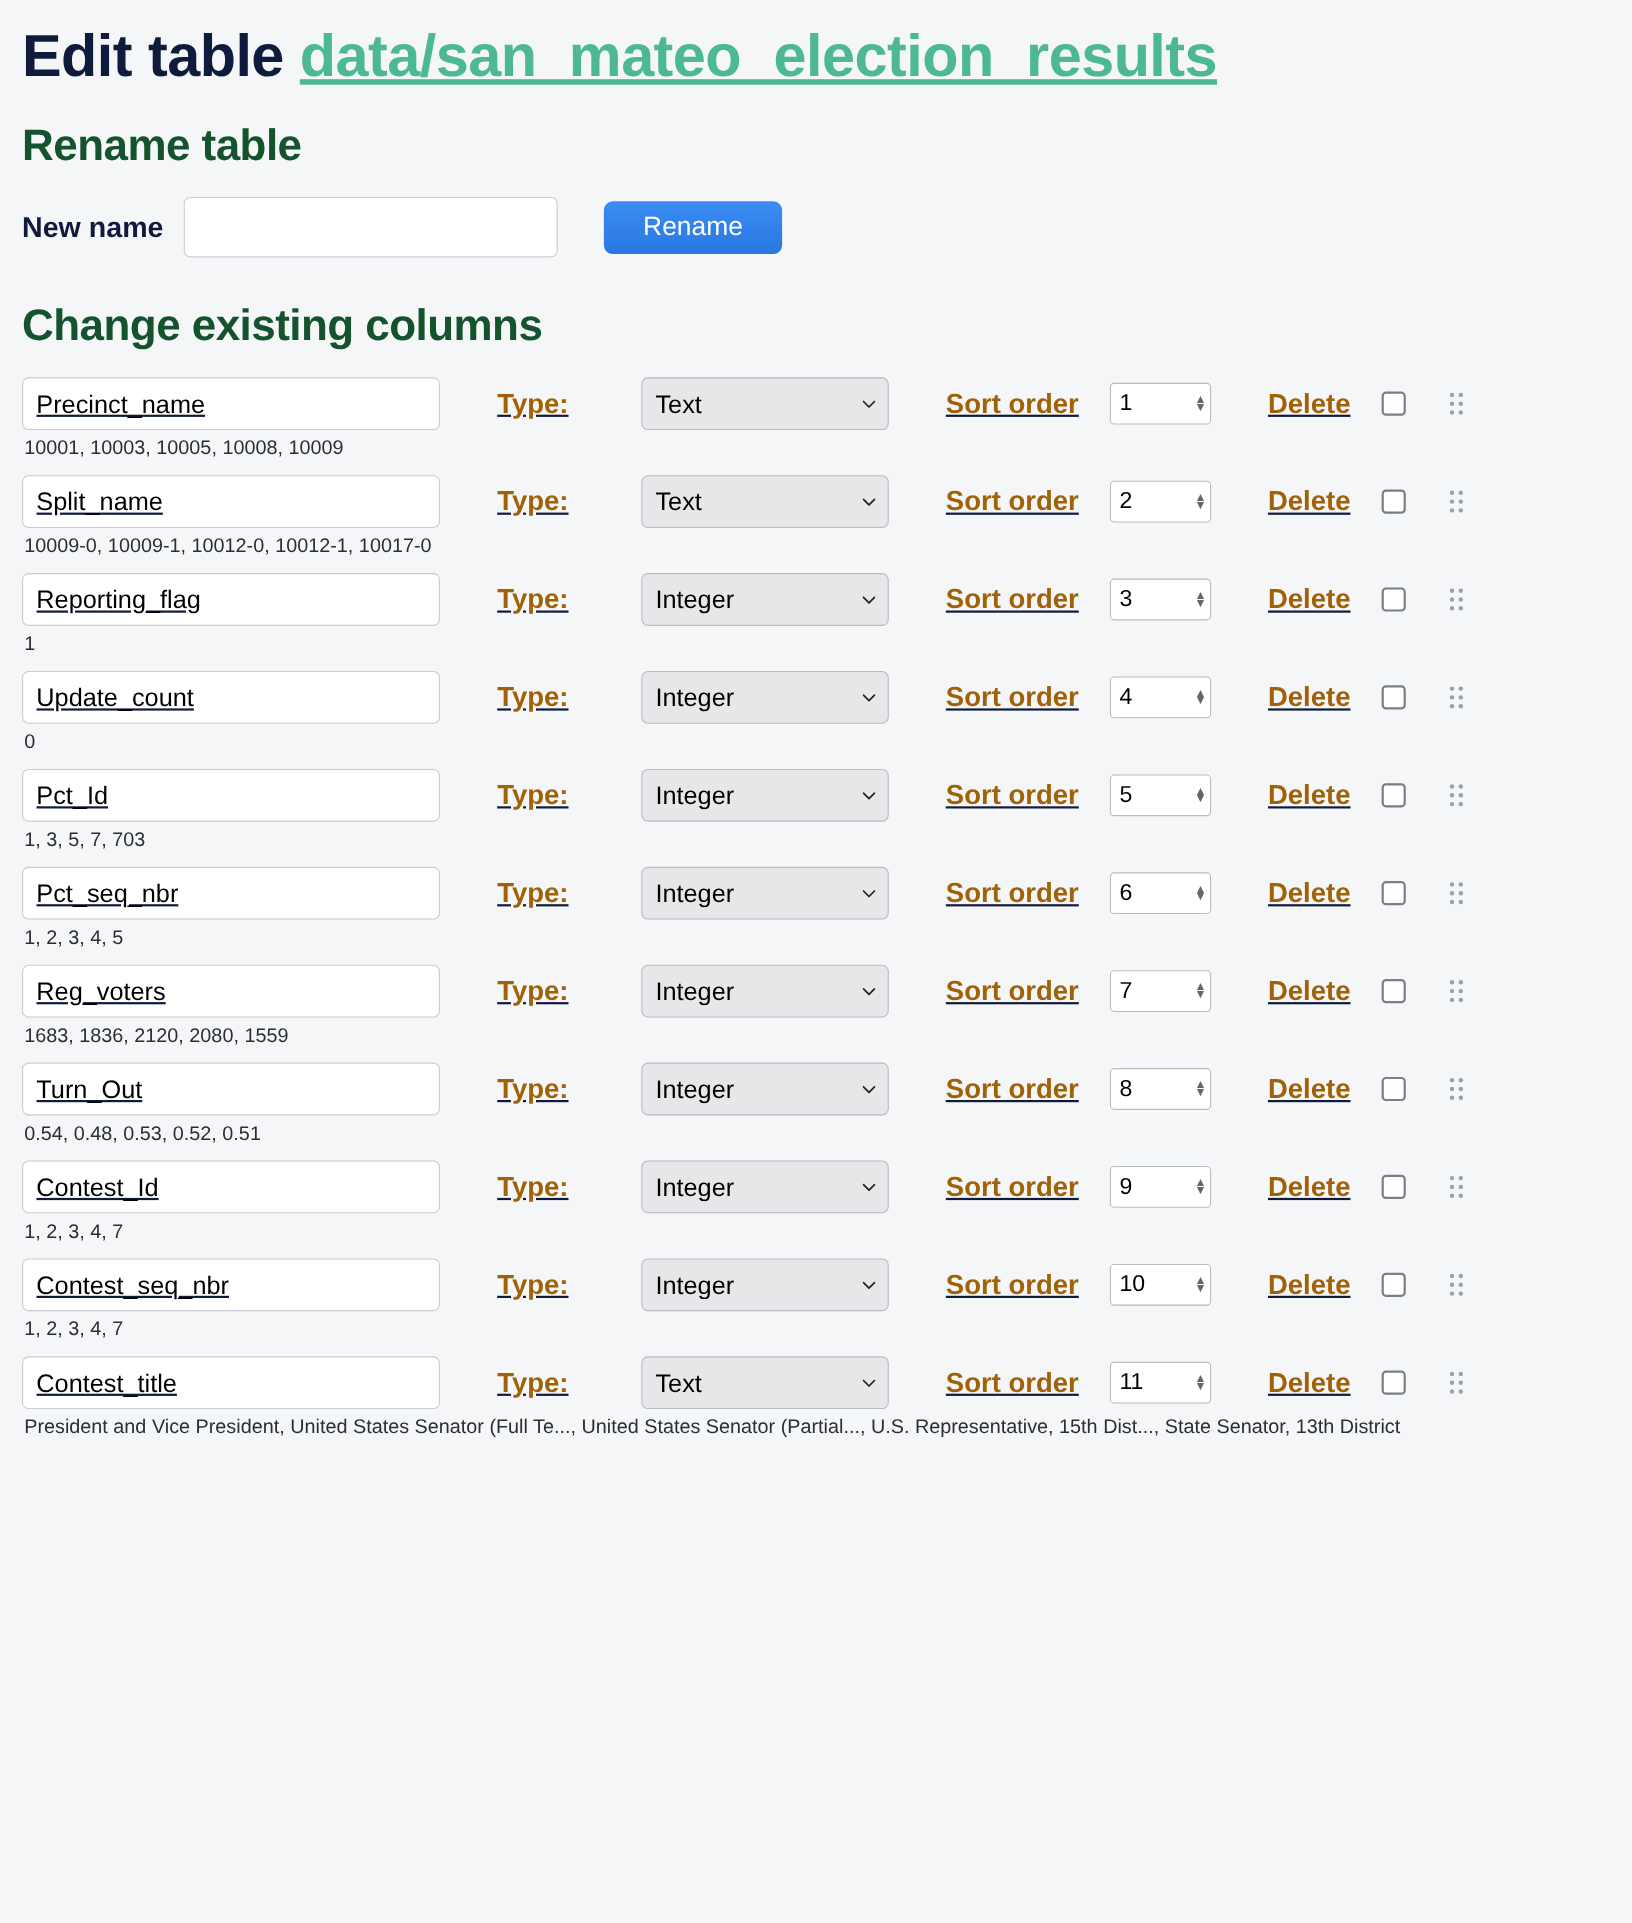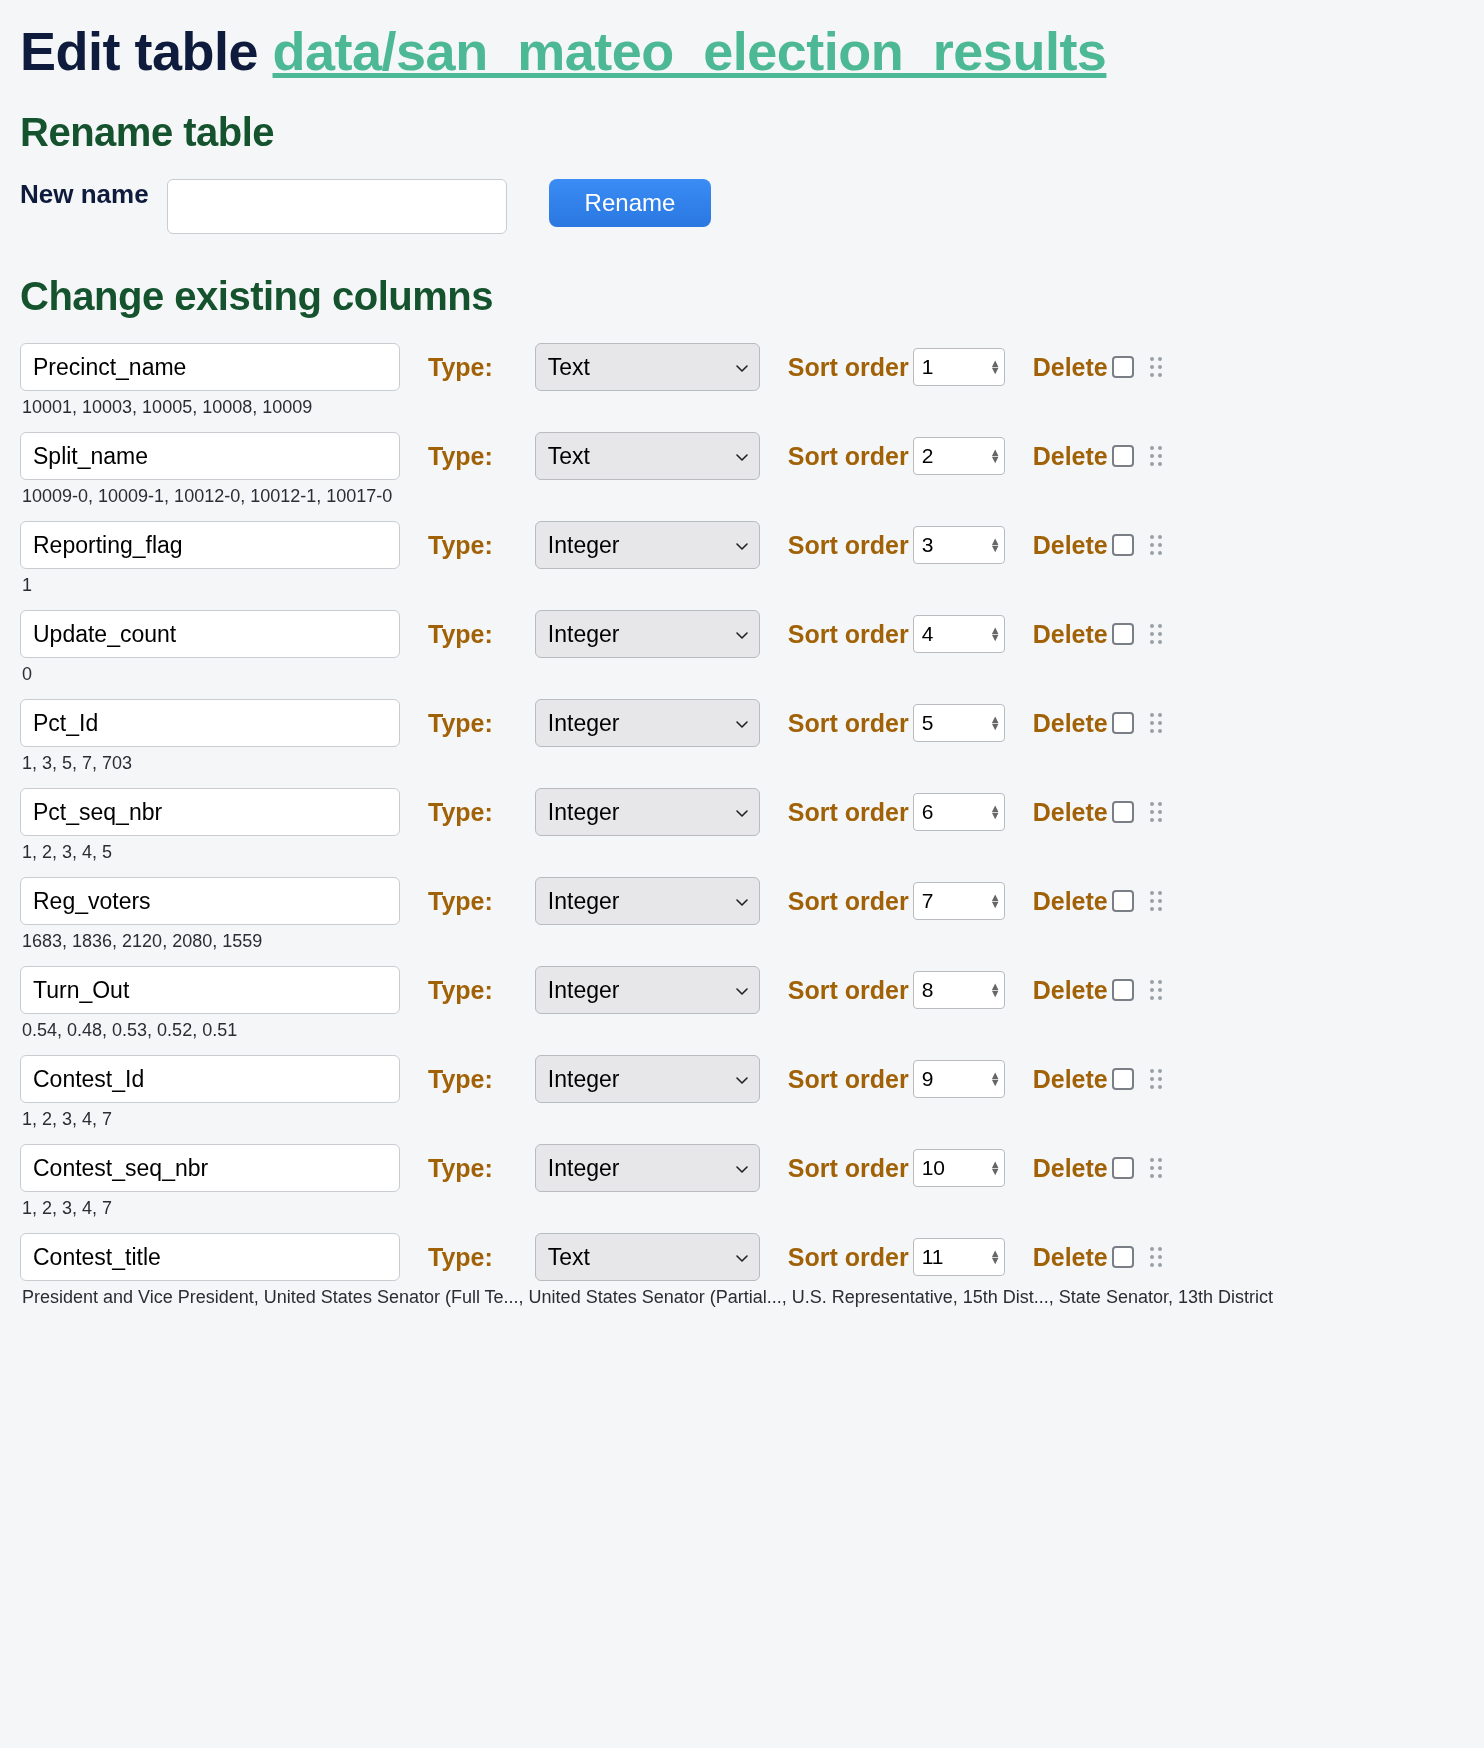--- a/index.html
+++ b/index.html
@@ -24,20 +24,21 @@
   }
   h2.section-title {
     font-size: 40px;
     font-weight: 800;
     margin: 0 0 24px 0;
     color: #14532d;
     letter-spacing: -0.5px;
   }
   .rename-row {
     display: flex;
+    align-items: center;
     gap: 18px;
     margin-bottom: 40px;
   }
   .rename-row label {
     font-weight: 700;
     font-size: 26px;
   }
   .rename-input {
     width: 340px;
     height: 55px;
@@ -57,21 +58,22 @@
     border-radius: 8px;
     color: #fff;
     font-size: 24px;
     font-weight: 500;
     cursor: pointer;
   }
   .col-list { }
   .col-row {
     display: flex;
     align-items: center;
-    gap: 4px;
+    gap: 28px;
+    text-decoration: underline;
   }
   .col-name-input {
     width: 380px;
     height: 48px;
     border: 1px solid #c9ccd1;
     border-radius: 6px;
     background: #fff;
     font-size: 23px;
     padding: 0 12px;
     color: #000;

